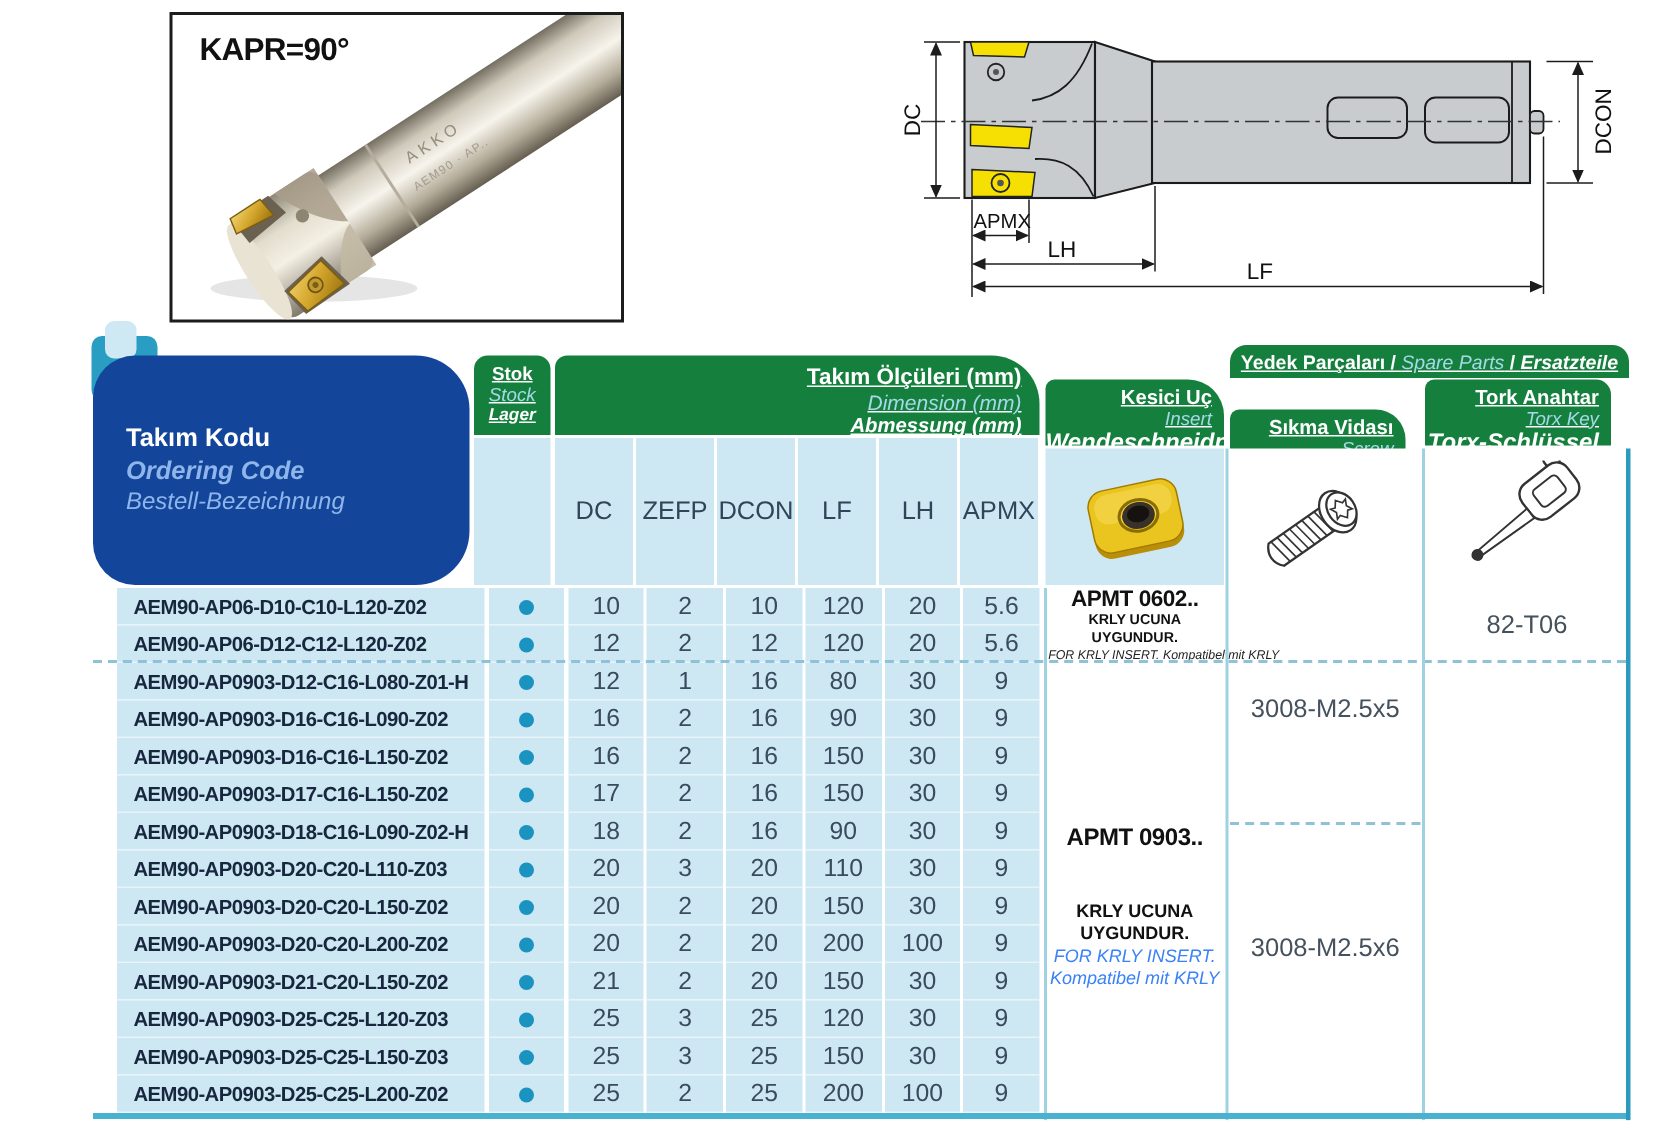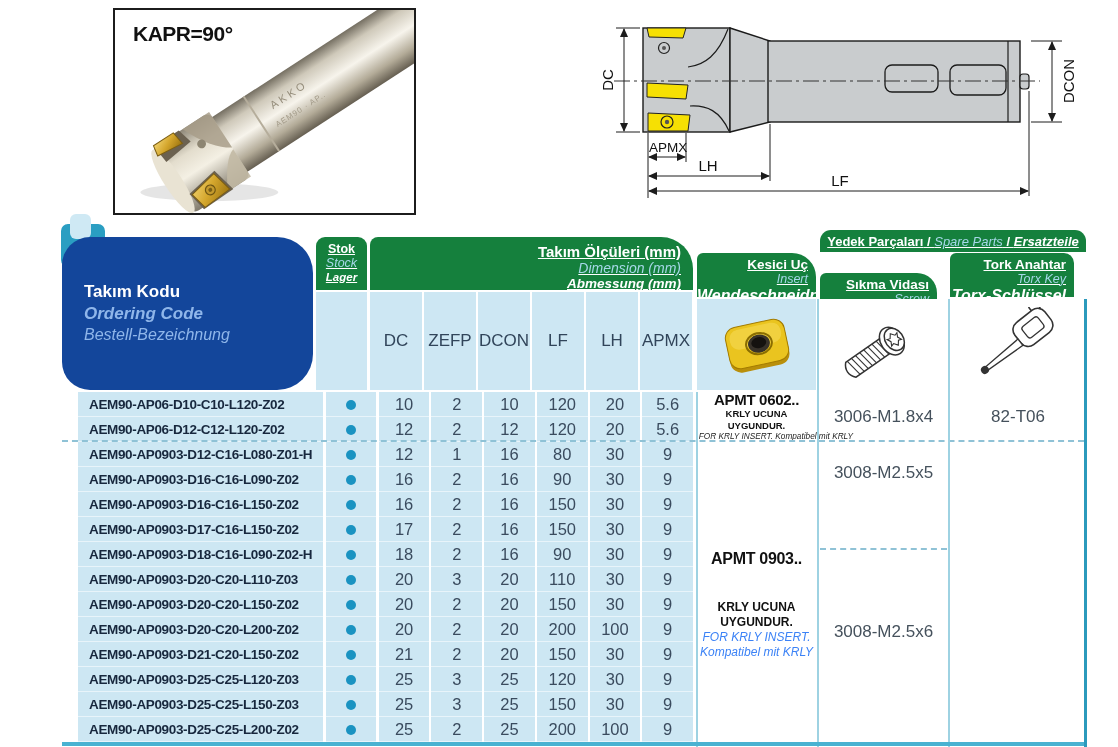--- a/index.html
+++ b/index.html
@@ -471,21 +471,20 @@
     <div class="f">FOR KRLY INSERT. Kompatibel mit KRLY</div>
   </div>
   <div class="abs" id="insert-g2">
     <div class="n">APMT 0903..</div>
     <div class="t">KRLY UCUNA</div>
     <div class="t">UYGUNDUR.</div>
     <div class="f">FOR KRLY INSERT.</div>
     <div class="f">Kompatibel mit KRLY</div>
   </div>
 
-  <div class="abs val-cell" id="screw-g1">3006-M1.8x4</div>
   <div class="abs val-cell" id="screw-g2">3008-M2.5x5</div>
   <div class="abs val-cell" id="screw-g3">3008-M2.5x6</div>
   <div class="abs val-cell" id="torx-g1">82-T06</div>
 
   <div class="abs dash" id="dash-main"></div>
   <div class="abs dash" id="dash-screw"></div>
   <div class="abs vline" id="vl1"></div>
   <div class="abs vline" id="vl2"></div>
   <div class="abs vline" id="vl3"></div>
   <div class="abs" id="right-border"></div>

